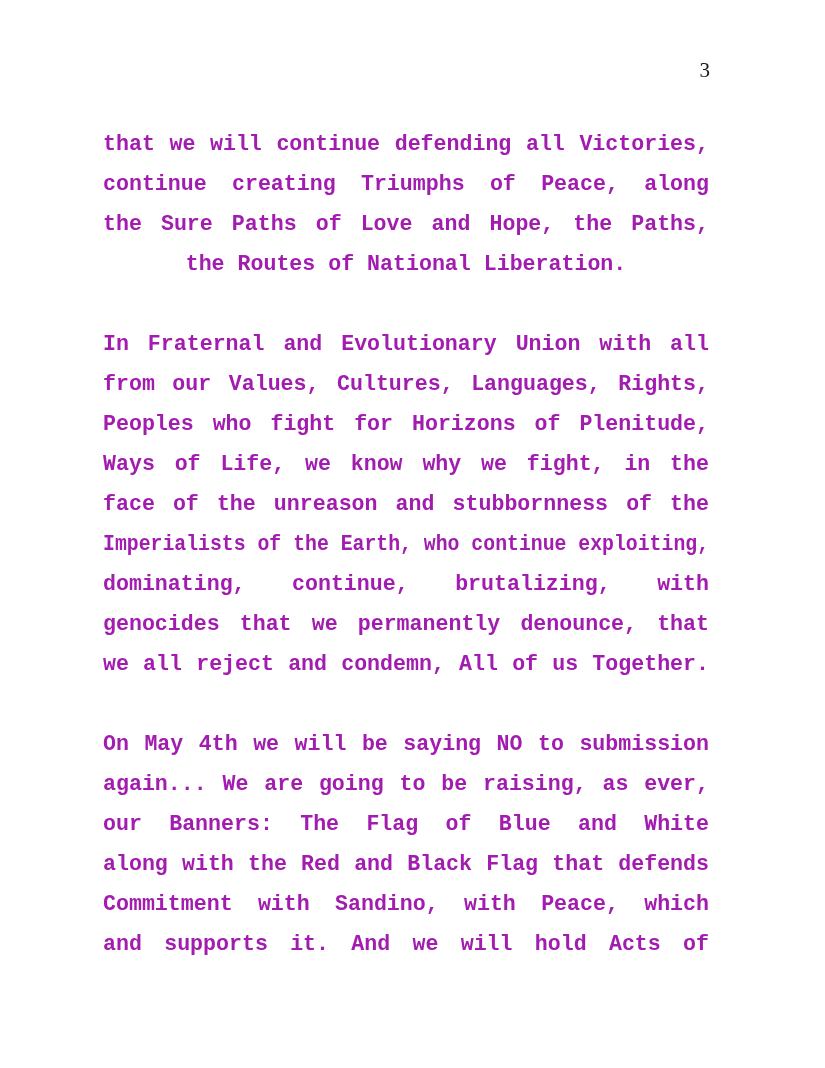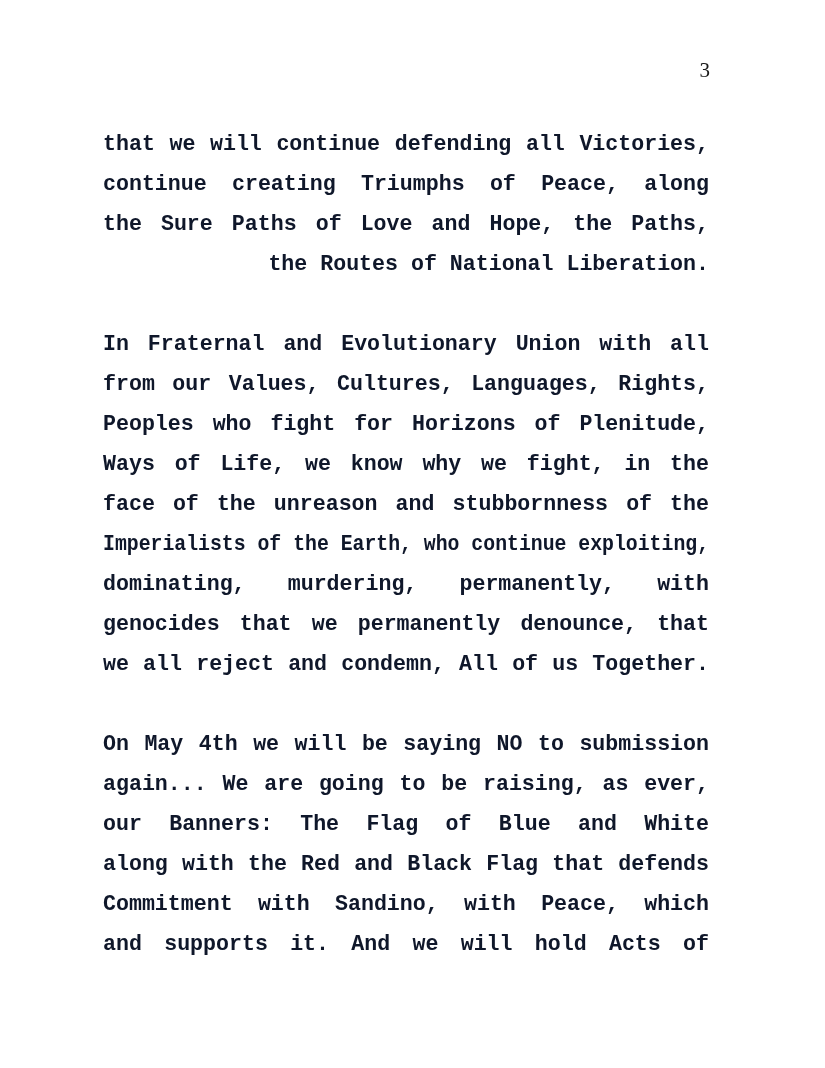--- a/index.html
+++ b/index.html
@@ -26,41 +26,41 @@
     color: #1a1a1a;
   }
   .body-text {
     position: absolute;
     left: 103px;
     top: 124px;
     width: 606px;
     font-family: "Liberation Mono", "DejaVu Sans Mono", monospace;
     font-weight: 700;
     font-size: 21.6px;
-    color: #0f172a;
+    color: #a21caf;
   }
   .para { margin: 0; }
   .para + .para { margin-top: 40px; }
   .line {
     height: 40px;
     line-height: 40px;
     overflow: hidden;
     text-align: justify;
     white-space: normal;
   }
   
   .line.just::after {
     content: "";
     display: inline-block;
     width: 100%;
     height: 0;
     vertical-align: top;
   }
   .line.left {
-    text-align: right;
+    text-align: center;
   }
   .line.condensed {
     text-align: left;
     white-space: nowrap;
     width: 51ch;
     transform: scaleX(0.917);
     transform-origin: 0 50%;
   }
 </style>
 </head>
@@ -79,21 +79,21 @@
       <div class="line left">the Routes of National Liberation.</div>
     </div>
 
     <div class="para">
       <div class="line just">In Fraternal and Evolutionary Union with all</div>
       <div class="line just">from our Values, Cultures, Languages, Rights,</div>
       <div class="line just">Peoples who fight for Horizons of Plenitude,</div>
       <div class="line just">Ways of Life, we know why we fight, in the</div>
       <div class="line just">face of the unreason and stubbornness of the</div>
       <div class="line condensed">Imperialists of the Earth, who continue exploiting,</div>
-      <div class="line just">dominating, murdering, permanently, with</div>
+      <div class="line just">dominating, continue, brutalizing, with</div>
       <div class="line just">genocides that we permanently denounce, that</div>
       <div class="line just">we all reject and condemn, All of us Together.</div>
     </div>
 
     <div class="para">
       <div class="line just">On May 4th we will be saying NO to submission</div>
       <div class="line just">again... We are going to be raising, as ever,</div>
       <div class="line just">our Banners: The Flag of Blue and White</div>
       <div class="line just">along with the Red and Black Flag that defends</div>
       <div class="line just">Commitment with Sandino, with Peace, which</div>

